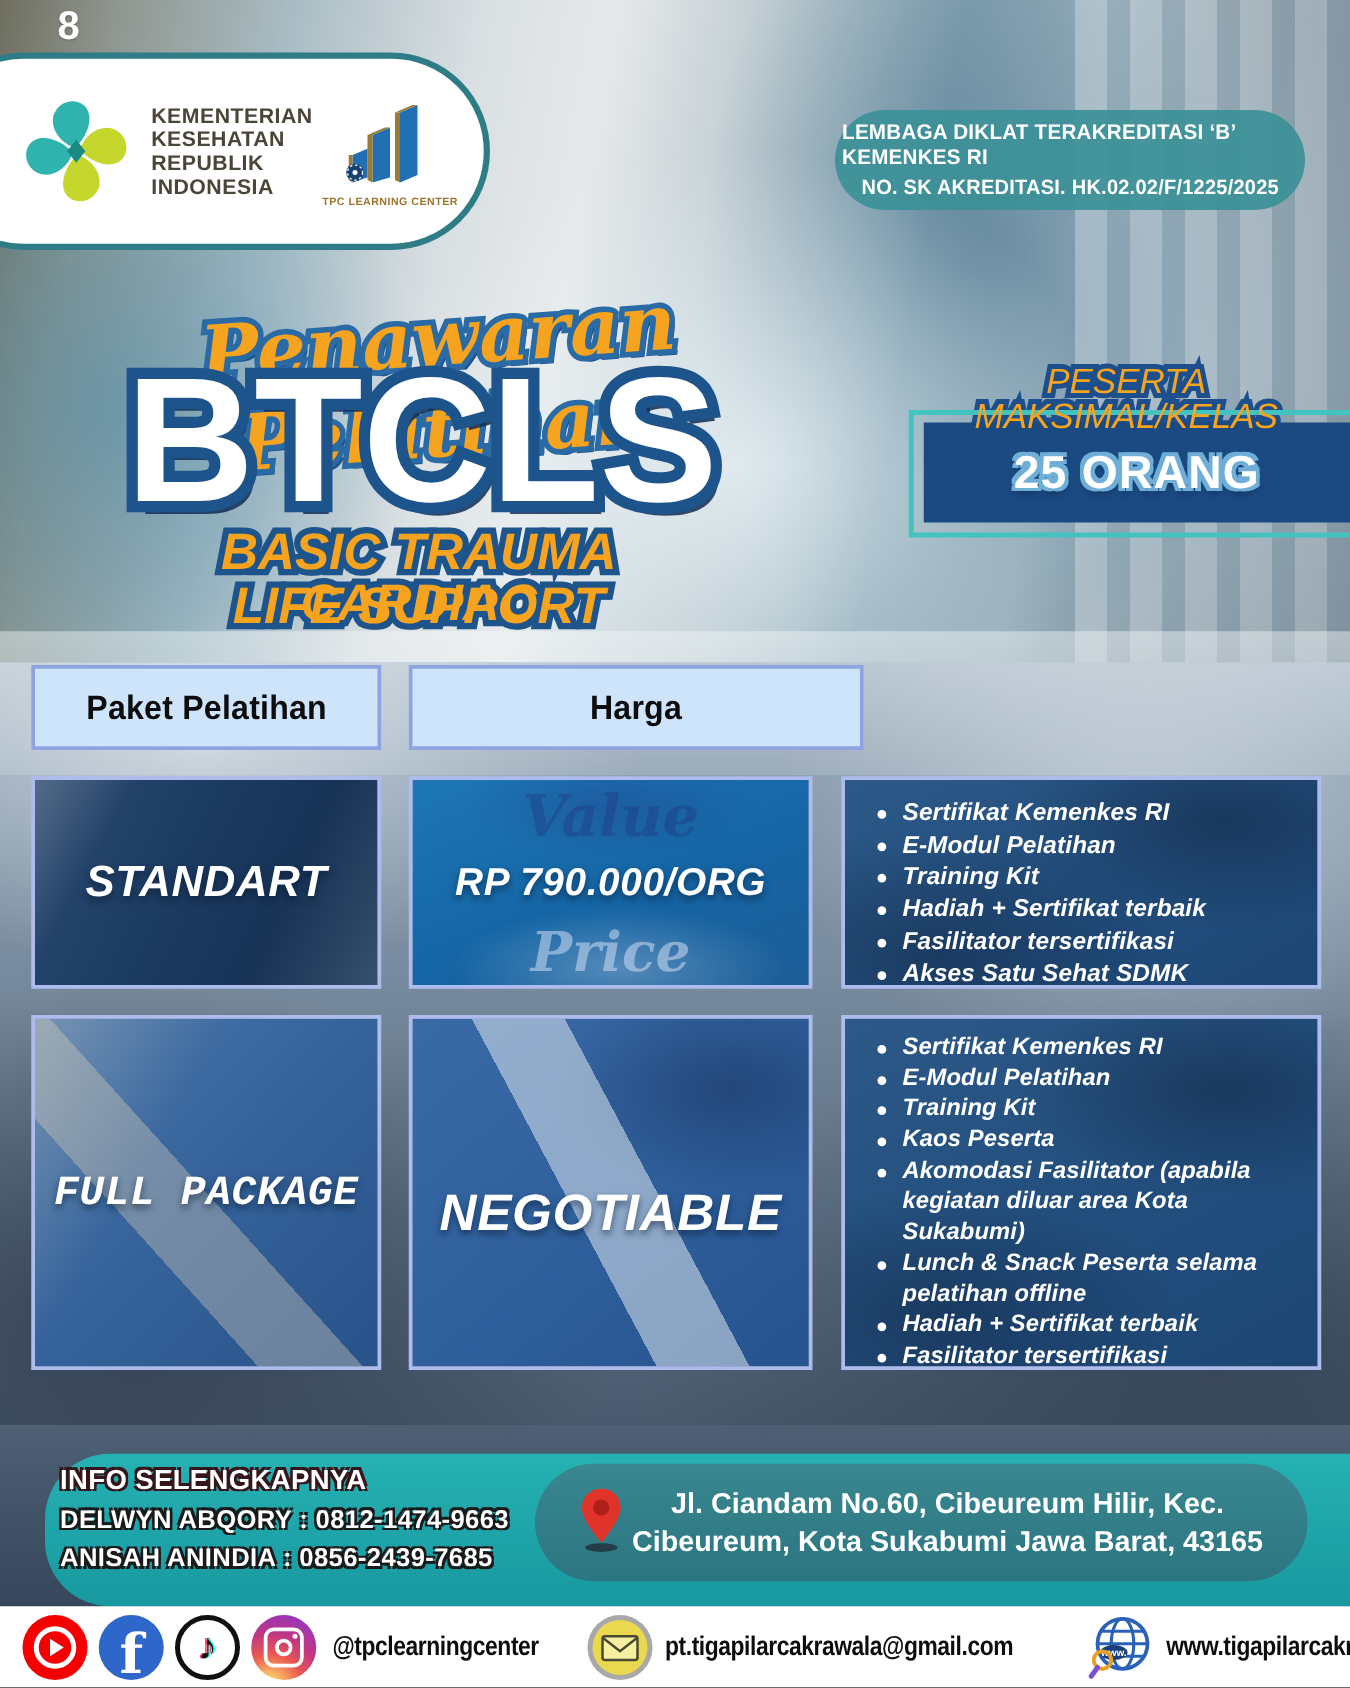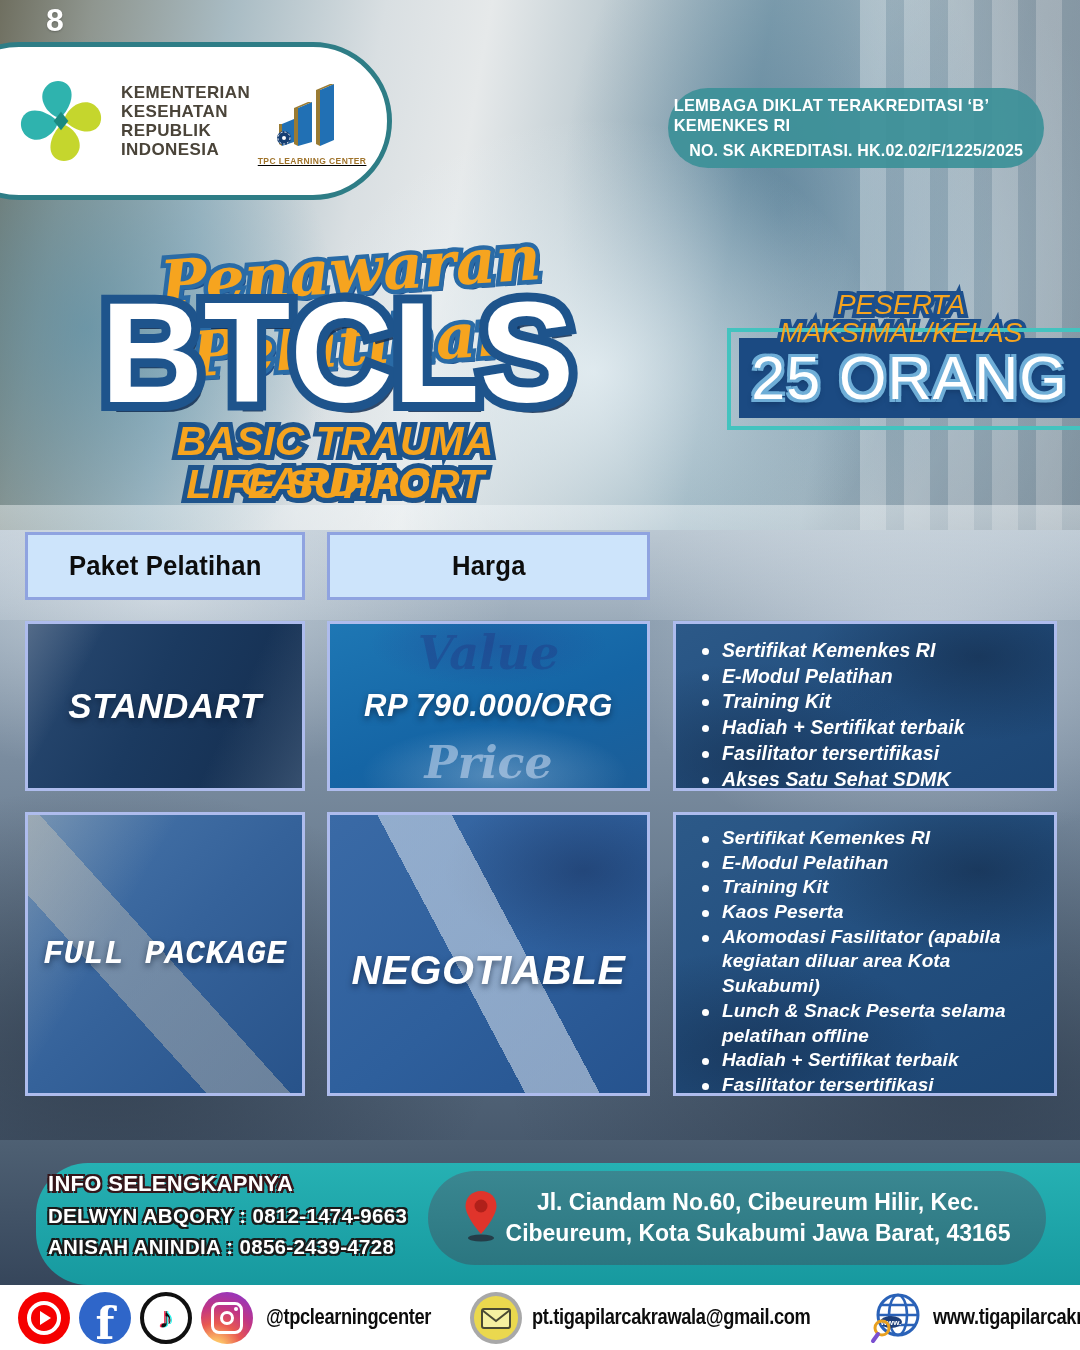--- a/index.html
+++ b/index.html
@@ -30,21 +30,21 @@
 
   
   .page-num{position:absolute;left:46px;top:2px;color:#fff;font-size:32px;font-weight:900;
     text-shadow:0 1px 2px rgba(0,0,0,.25);}
   .logo-pill{position:absolute;left:-60px;top:42px;width:452px;height:158px;background:#fff;
     border:5px solid #2e7d86;border-radius:110px;display:flex;align-items:center;
     padding-left:70px;box-sizing:border-box;gap:14px;}
   .kemenkes-logo{width:92px;height:92px;flex:0 0 auto;}
   .ministry-text{font-size:17px;font-weight:700;color:#4a4439;line-height:1.13;
     letter-spacing:.4px;white-space:pre-line;}
-  .tpc-logo{display:flex;flex-direction:column;align-items:center;width:96px;flex:0 0 auto;text-decoration:underline;}
+  .tpc-logo{display:flex;flex-direction:column;align-items:center;width:96px;flex:0 0 auto;}
   .tpc-logo-text{font-size:8.5px;font-weight:900;color:#a0742c;letter-spacing:.4px;margin-top:2px;
     white-space:nowrap;}
   .accred-badge{position:absolute;left:668px;top:88px;width:376px;height:80px;
     background:rgba(60,144,152,.92);border-radius:42px;display:flex;flex-direction:column;
     justify-content:center;align-items:center;text-align:left;}
   .accred-badge .l1{color:#fff;font-weight:900;font-size:17px;letter-spacing:.2px;transform:scaleX(.97);}
   .accred-badge .l2{color:#fff;font-weight:900;font-size:16.5px;letter-spacing:.2px;margin-top:5px;transform:scaleX(.97);}
 
   
   .stroketxt{position:relative;display:block;text-align:center;}
@@ -70,30 +70,30 @@
 
   
   .capacity-label{position:absolute;left:722px;top:291px;width:358px;font-style:italic;
     font-weight:400;font-size:28px;line-height:1;}
   .capacity-label .back{-webkit-text-stroke:8px #1d4f8c;color:#1d4f8c;text-shadow:2px 3px 0 rgba(17,45,82,.8);}
   .capacity-label .front{color:#f6a41f;}
   .capacity-frame{position:absolute;left:727px;top:328px;width:349px;height:94px;
     border:4px solid #43c3bf;}
   .capacity-box{position:absolute;left:739px;top:338px;width:341px;height:80px;
     background:#1b4a82;display:flex;align-items:center;justify-content:center;}
-  .capacity-box span{color:#fff;font-weight:400;font-size:61px;letter-spacing:1px;
+  .capacity-box span{color:#fff;font-weight:700;font-size:37px;letter-spacing:1px;
     text-shadow:-3px -3px 0 #6faed7,3px -3px 0 #6faed7,-3px 3px 0 #6faed7,3px 3px 0 #6faed7,0 4px 6px rgba(10,35,70,.6);}
 
   
   .hdr{position:absolute;top:532px;height:68px;background:#cde4fb;border:3px solid #8fa3e0;
     box-sizing:border-box;display:flex;align-items:center;justify-content:center;
     font-weight:900;font-size:27px;color:#0d0d0d;letter-spacing:.2px;}
   .hdr span{transform:scaleX(.95);}
   .hdr1{left:25px;width:280px;}
-  .hdr2{left:327px;width:323px;}
+  .hdr2{left:327px;width:364px;}
   .hdr3{left:673px;width:384px;}
 
   .cell{position:absolute;border:3px solid #aebced;box-sizing:border-box;
     display:flex;align-items:center;justify-content:center;overflow:hidden;}
   .r1{top:621px;height:170px;}
   .r2{top:812px;height:284px;}
   .c1{left:25px;width:280px;}
   .c2{left:327px;width:323px;}
   .c3{left:673px;width:384px;}
 
@@ -299,21 +299,21 @@
       <li>Hadiah + Sertifikat terbaik</li>
       <li>Fasilitator tersertifikasi</li>
 
     </ul>
   </div>
 
   <div class="bottom-teal">
     <div class="info-block">
       <div class="info-title">INFO SELENGKAPNYA</div>
       <div class="info-line">DELWYN ABQORY : 0812-1474-9663</div>
-      <div class="info-line">ANISAH ANINDIA : 0856-2439-4728</div>
+      <div class="info-line">ANISAH ANINDIA : 0856-2439-7685</div>
     </div>
     <div class="address-pill">
       <div class="pin-wrap">
         <svg width="38" height="54" viewBox="0 0 38 54">
           <ellipse cx="19" cy="49" rx="13" ry="3.5" fill="#22333d" opacity="0.85"></ellipse>
           <path d="M19 2 C10 2 3.5 8.5 3.5 17 C3.5 28 19 45 19 45 C19 45 34.5 28 34.5 17 C34.5 8.5 28 2 19 2 Z" fill="#e0342b"></path>
           <circle cx="19" cy="17" r="6.5" fill="#b0201a"></circle>
         </svg>
       </div>
       <div class="addr-text">

